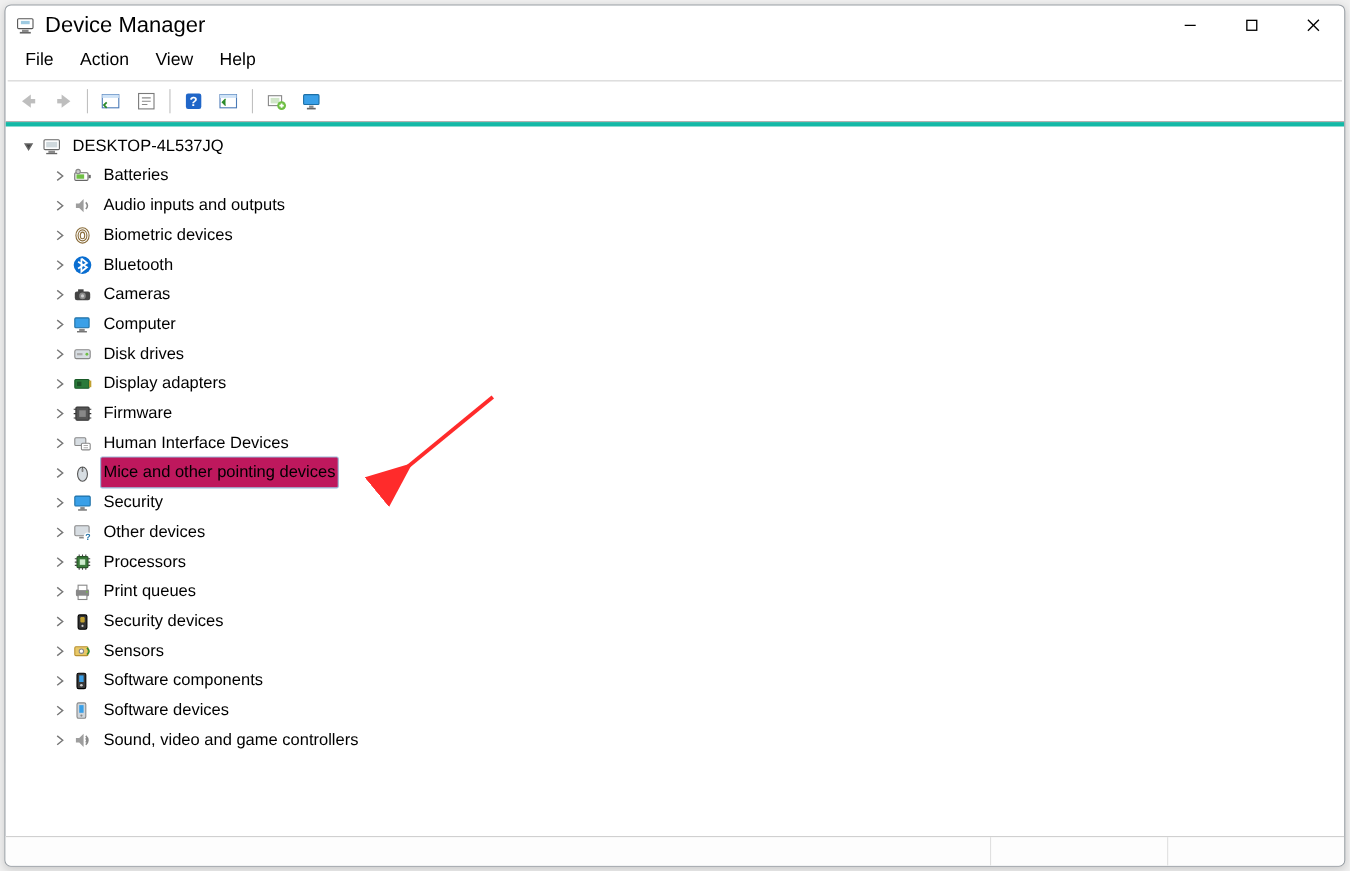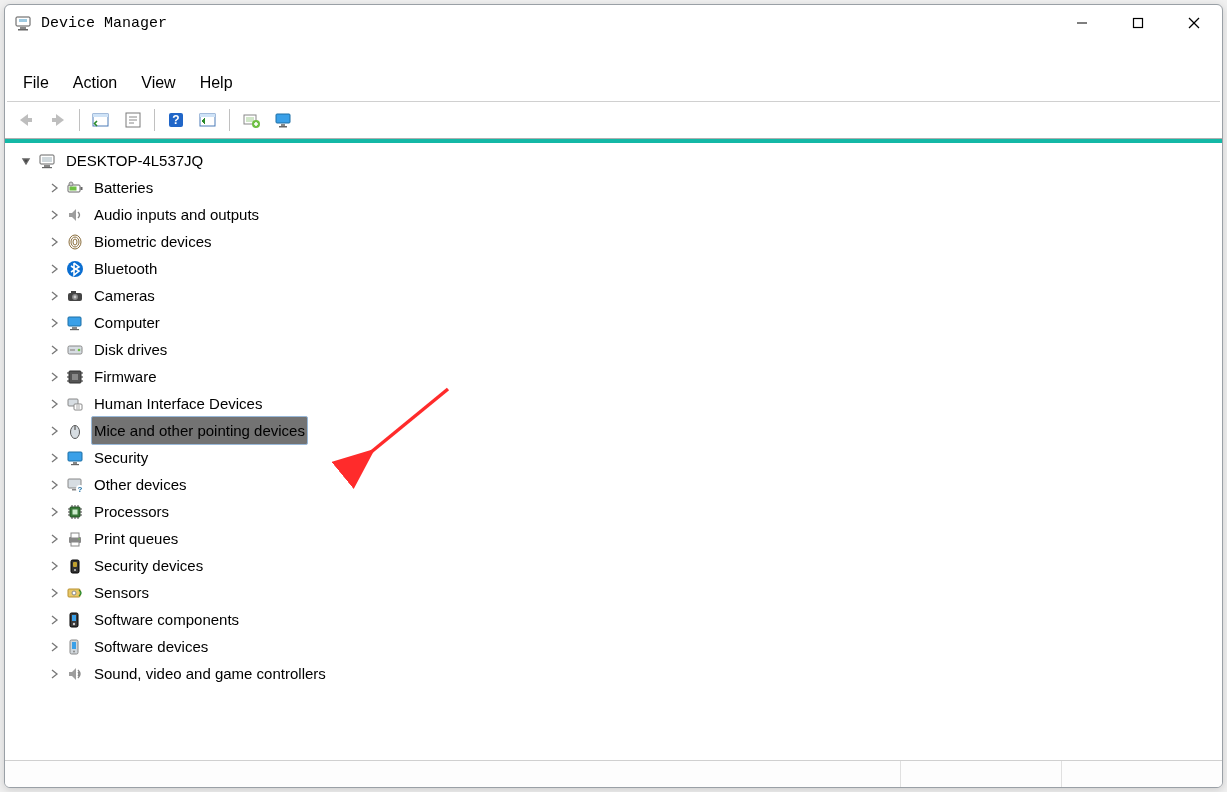--- a/index.html
+++ b/index.html
@@ -1,44 +1,44 @@
 <!DOCTYPE html>
 <html><head>
 <meta charset="utf-8">
 <style>
   html,body{margin:0;padding:0;height:100%;font-family:"Segoe UI",Tahoma,sans-serif;font-size:14px;color:#000;background:#f0f0f0;}
   .window{position:relative;margin:4px auto;width:1217px;height:782px;background:#fff;border:1px solid #9aa0a6;border-radius:6px;box-shadow:0 2px 8px rgba(0,0,0,.15);overflow:hidden;display:flex;flex-direction:column;}
   
   .titlebar{display:flex;align-items:center;height:36px;padding:0 0 0 8px;}
   .titlebar .app-icon{width:20px;height:20px;display:flex;align-items:center;justify-content:center;margin-right:8px;}
-  .titlebar .title{font-size:15px;font-family:Liberation Mono, monospace;}
+  .titlebar .title{font-size:20px;}
   .titlebar .spacer{flex:1;}
   .winbtn{width:56px;height:36px;display:flex;align-items:center;justify-content:center;cursor:default;}
   .winbtn svg{stroke:#000;stroke-width:1.2;fill:none;}
   
   .menubar{display:flex;gap:0;padding:2px 6px 6px 6px;}
-  .menubar .menu{padding:3px 12px;font-size:16px;cursor:default;border-radius:3px;margin-top:28px;}
+  .menubar .menu{padding:3px 12px;font-size:16px;cursor:default;border-radius:3px;}
   .menusep{height:1px;background:#d0d0d0;margin:0 2px;}
   
   .toolbar{display:flex;align-items:center;padding:4px 6px;gap:2px;border-bottom:1px solid #b0b0b0;}
   .tb-sep{width:1px;height:22px;background:#c0c0c0;margin:0 4px;}
   .tb-btn{width:28px;height:26px;display:flex;align-items:center;justify-content:center;border:1px solid transparent;border-radius:2px;cursor:default;}
   .tb-btn svg{display:block;}
   .tb-btn.disabled svg{opacity:.55;filter:grayscale(60%);}
   
   .treewrap{flex:1;display:flex;overflow:hidden;border-top:4px solid #14b8a6;position:relative;}
   .tree{flex:1;overflow-y:scroll;padding:4px 0 10px 0;font-size:15px;line-height:27px;}
   .row{display:flex;align-items:center;height:27px;cursor:default;white-space:nowrap;}
   .row .expander{width:14px;height:14px;display:flex;align-items:center;justify-content:center;margin-right:4px;color:#666;}
   .row .expander svg{stroke:#666;fill:none;stroke-width:1.4;}
   .row .node-icon{width:20px;height:20px;display:flex;align-items:center;justify-content:center;margin-right:6px;flex:0 0 20px;}
   .row .label{padding:1px 3px;border-radius:2px;}
   .indent0{padding-left:14px;}
   .indent1{padding-left:42px;}
-  .row.selected .label{background:#737373;border:1px solid #99b8d8;padding:0 2px;}
+  .row.selected .label{background:#be185d;border:1px solid #99b8d8;padding:0 2px;}
   
   .tree::-webkit-scrollbar{width:18px;}
   .tree::-webkit-scrollbar-track{background:#f0f0f0;border-left:1px solid #e2e2e2;}
   .tree::-webkit-scrollbar-thumb{background:#c0c0c0;border:3px solid #f0f0f0;border-radius:10px;}
   
   .statusbar{height:26px;border-top:1px solid #d0d0d0;background:#fdfdfd;display:flex;}
   .statusbar .pane{border-left:1px solid #e0e0e0;width:160px;height:100%;}
   .statusbar .fill{flex:1;}
   
   .annot{position:absolute;pointer-events:none;}
@@ -262,20 +262,35 @@
             </svg>
           </span>
     <span class="node-icon">
             <svg width="18" height="18" viewBox="0 0 18 18">
               <rect x="2" y="5" width="14" height="8" rx="1.5" fill="#d7dde2" stroke="#888"></rect>
               <circle cx="13" cy="9" r="1.3" fill="#6fbf44"></circle>
               <rect x="4" y="8" width="5" height="2" fill="#aaa"></rect>
             </svg>
           </span>
     <span class="label">Disk drives</span>
+  </div>
+        <div class="row indent1">
+    <span class="expander">
+            <svg width="10" height="10" viewBox="0 0 10 10">
+              <path d="M3 1 L8 5 L3 9" fill="none" stroke="#777" stroke-width="1.3"></path>
+            </svg>
+          </span>
+    <span class="node-icon">
+            <svg width="18" height="18" viewBox="0 0 18 18">
+              <rect x="2" y="5" width="13" height="8" rx="1" fill="#2a7a3a" stroke="#195a27"></rect>
+              <rect x="4" y="7" width="4" height="4" fill="#1b5226"></rect>
+              <rect x="15" y="6" width="2" height="6" fill="#c0a030"></rect>
+            </svg>
+          </span>
+    <span class="label">Display adapters</span>
   </div>
         <div class="row indent1">
     <span class="expander">
             <svg width="10" height="10" viewBox="0 0 10 10">
               <path d="M3 1 L8 5 L3 9" fill="none" stroke="#777" stroke-width="1.3"></path>
             </svg>
           </span>
     <span class="node-icon">
             <svg width="18" height="18" viewBox="0 0 18 18">
               <rect x="3" y="3" width="12" height="12" rx="1" fill="#555" stroke="#333"></rect>

